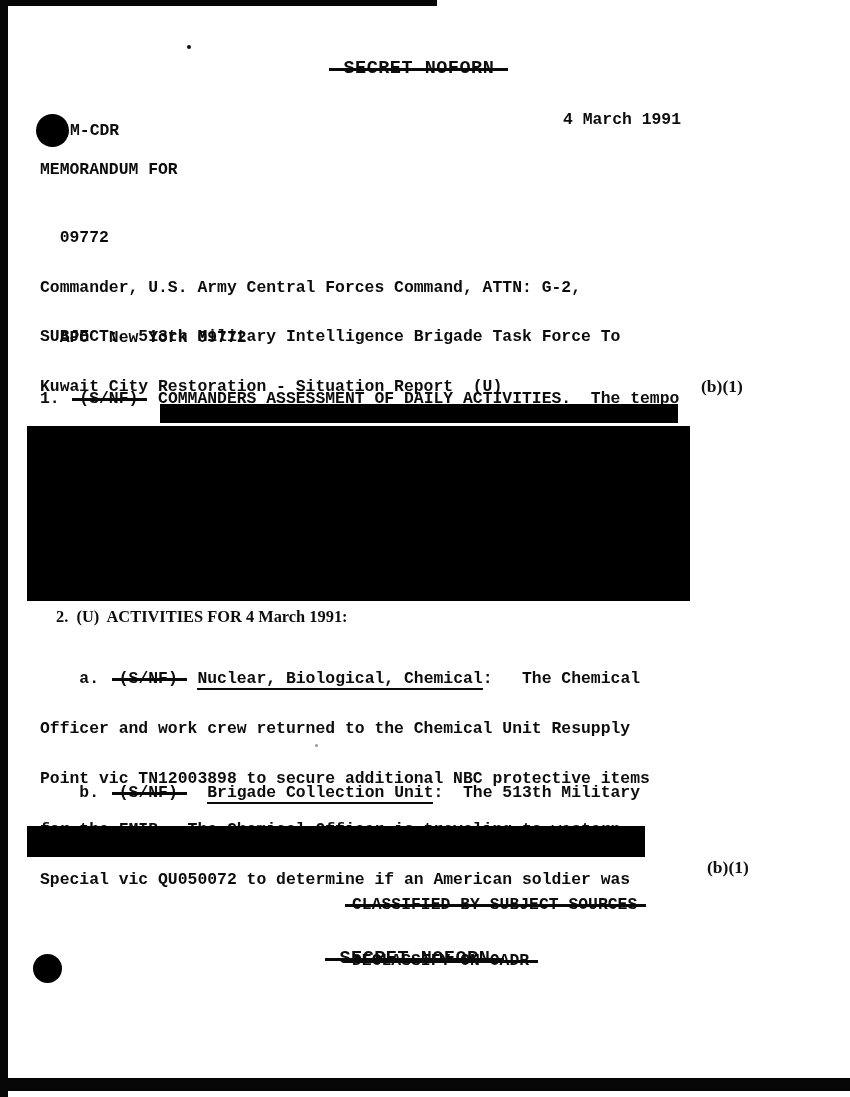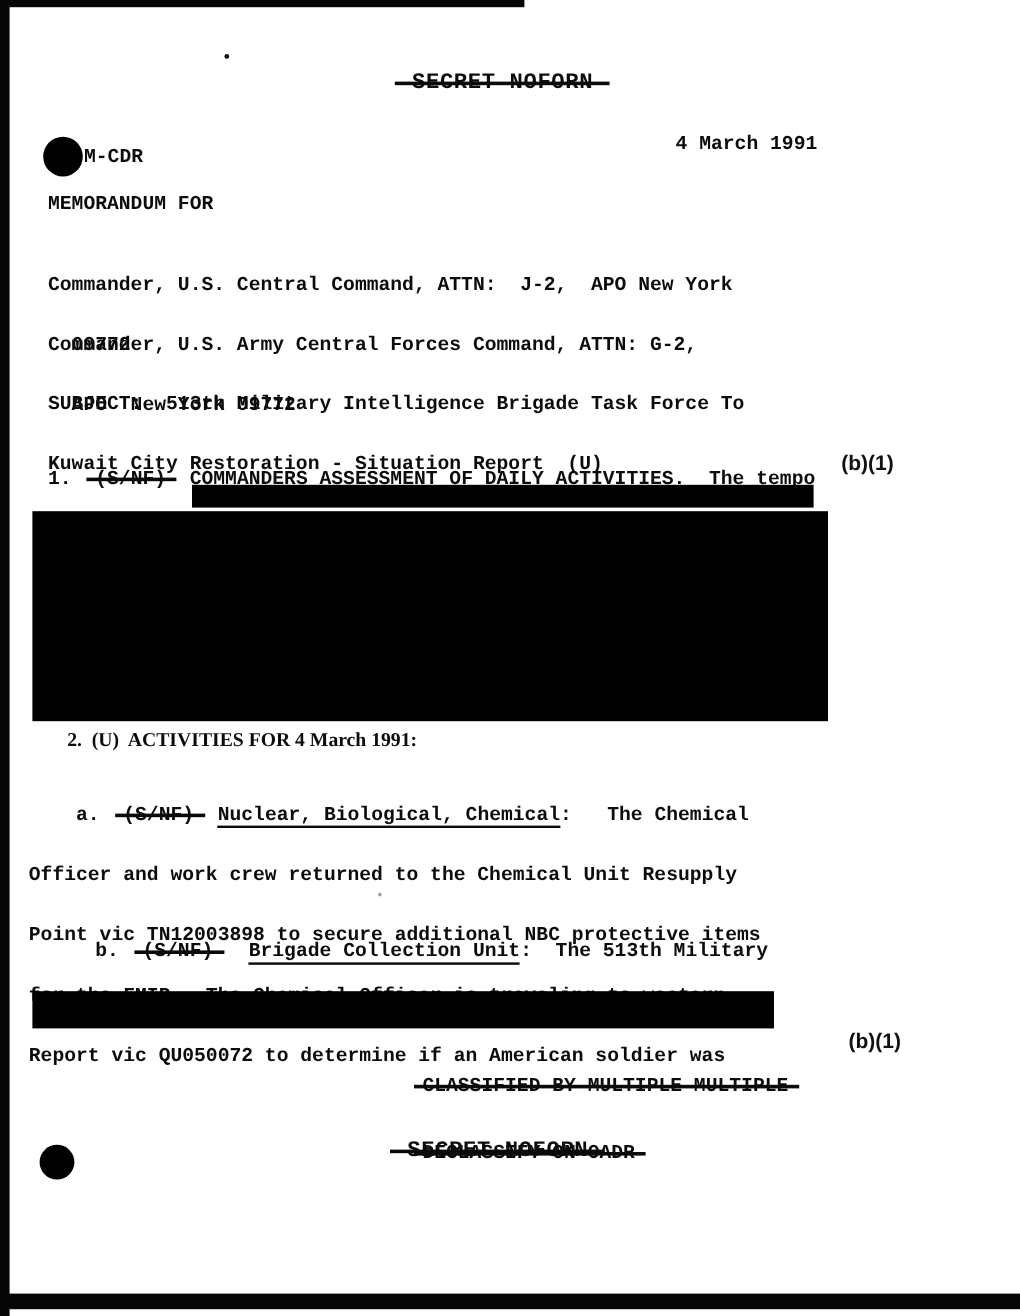--- a/index.html
+++ b/index.html
@@ -34,21 +34,21 @@
   
   .redaction{position:absolute;background:#000000;}
 
   
   .hole{position:absolute;background:#000;border-radius:50%;}
   .speck{position:absolute;background:#111;border-radius:50%;}
 
   
   .foia{
     position:absolute;
-    font-family:Liberation Sans, sans-serif;
+    font-family:Liberation Serif, serif;
     font-weight:700;font-size:17.5px;color:#111;
     white-space:pre;
   }
 </style>
 </head>
 <body>
 
 <div class="page">
 
   <div class="edge edge-left"></div>
@@ -60,21 +60,20 @@
   </div>
   <div class="speck" style="left:187px;top:45px;width:4px;height:4px;"></div>
 
   <div class="tw" style="top:112px;left:70px;margin-top:11px;">M-CDR</div>
   <div class="hole" style="left:36px;top:114px;width:33px;height:33px;"></div>
   <div class="tw" style="top:112px;left:563px;">4 March 1991</div>
 
   <div class="tw" style="top:162px;left:40px;font-family:Liberation Mono, monospace;">MEMORANDUM FOR</div>
 
   <div class="tw" style="top:196px;left:40px;">
-    <div>Commander, U.S. Central Command, ATTN:  J-2,  APO New York</div>
     <div>  09772</div>
   </div>
   <div class="tw" style="top:246px;left:40px;">
     <div>Commander, U.S. Army Central Forces Command, ATTN: G-2,</div>
     <div>  APO  New York 09772</div>
   </div>
 
   <div class="tw" style="top:295px;left:40px;">
     <div>SUBJECT:  513th Military Intelligence Brigade Task Force To</div>
     <div>Kuwait City Restoration - Situation Report  (U)</div>
@@ -87,39 +86,39 @@
     <div>developed.  </div>
   </div>
 
   <div class="foia" style="top:376px;left:701px;">(b)(1)</div>
 
   <div class="redaction" style="left:160px;top:404px;width:518px;height:19px;"></div>
   <div class="redaction" style="left:27px;top:426px;width:663px;height:175px;"></div>
 
   <div class="tw" style="top:609px;left:56px;font-family:Liberation Serif, serif;">2.  (U)  ACTIVITIES FOR 4 March 1991:</div>
 
-  <div class="tw" style="top:637px;left:24px;">
+  <div class="tw" style="top:637px;left:40px;">
     <div><span>    a.  </span><span class="struck">(S/NF)</span><span>  </span><span class="ul">Nuclear, Biological, Chemical</span><span>:   The Chemical</span></div>
     <div>Officer and work crew returned to the Chemical Unit Resupply</div>
     <div>Point vic TN12003898 to secure additional NBC protective items</div>
     <div>for the FMIB.  The Chemical Officer is traveling to western</div>
-    <div>Report vic QU050072 to determine if an American soldier was</div>
+    <div>Special vic QU050072 to determine if an American soldier was</div>
   </div>
 
   <div class="speck" style="left:315px;top:744px;width:3px;height:3px;background:#999;"></div>
 
   <div class="tw" style="top:751px;left:40px;">
     <div><span>    b.  </span><span class="struck">(S/NF)</span><span>   </span><span class="ul">Brigade Collection Unit</span><span>:  The 513th Military</span></div>
     <div>Intelligence Brigade Special Collection Unit reports no</div>
   </div>
 
   <div class="redaction" style="left:27px;top:826px;width:618px;height:31px;"></div>
 
   <div class="tw" style="top:859px;left:352px;line-height:18.5px;">
-    <div><span class="struck">CLASSIFIED BY MULTIPLE MULTIPLE</span></div>
+    <div><span class="struck">CLASSIFIED BY SUBJECT SOURCES</span></div>
     <div><span class="struck">DECLASSIFY ON OADR</span></div>
   </div>
 
   <div class="foia" style="top:857px;left:707px;">(b)(1)</div>
 
   <div class="tw cls" style="top:934px;left:293px;">
     <span class="struck struck-wide">SECRET NOFORN</span>
   </div>
 
   <div class="hole" style="left:33px;top:954px;width:29px;height:29px;"></div>

